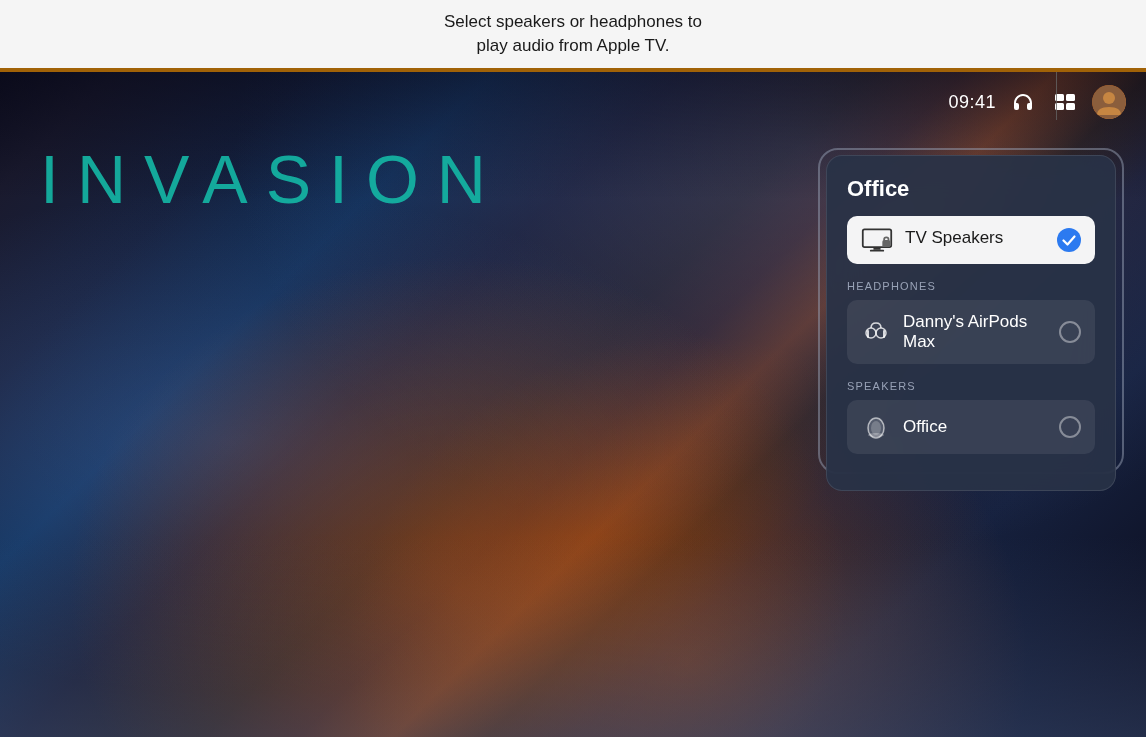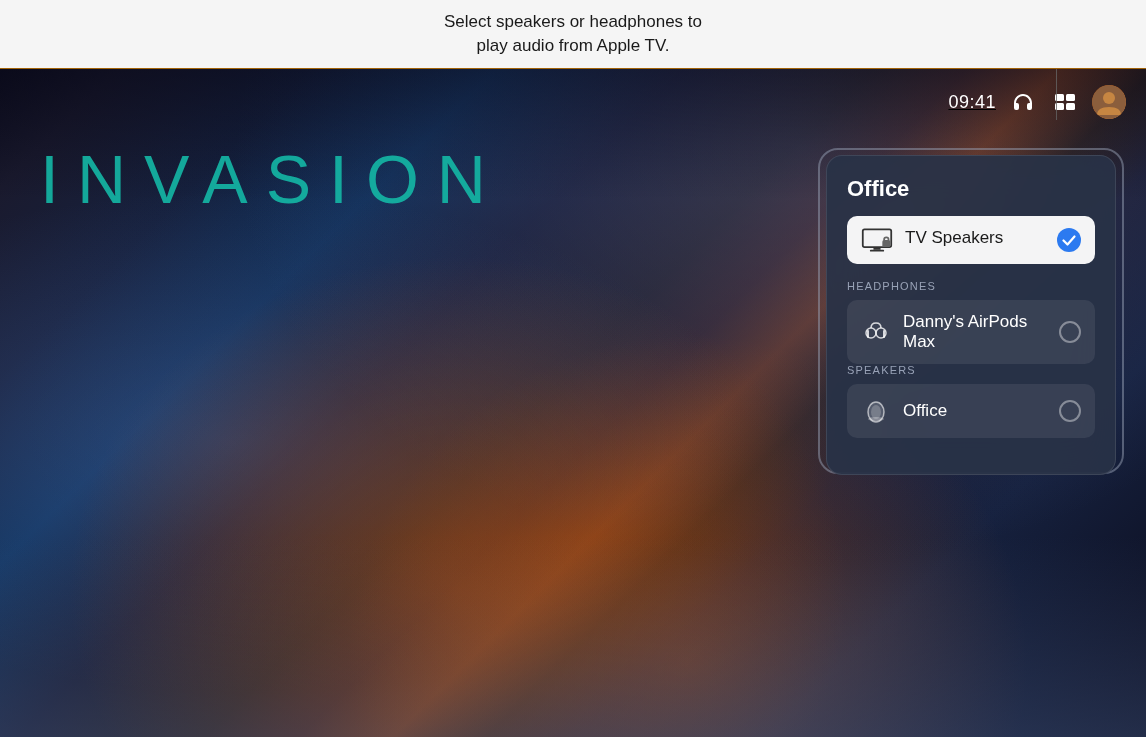--- a/index.html
+++ b/index.html
@@ -75,42 +75,41 @@
       top: 0;
       left: 0;
       right: 0;
       text-align: center;
       padding: 10px 20px;
       z-index: 10;
       color: #1a1a1a;
       font-size: 17px;
       line-height: 1.4;
       background: #f5f5f5;
-      border-bottom: 1px solid #a16207;
+      border-bottom: 4px solid #a16207;
     }
 
     
     #top-bar {
       position: absolute;
       top: 72px;
       left: 0;
       right: 0;
       height: 60px;
       display: flex;
       align-items: center;
       justify-content: flex-end;
       padding: 0 20px;
       z-index: 5;
     }
 
     #top-bar-right {
       display: flex;
       align-items: center;
       gap: 12px;
-      text-decoration: underline;
     }
 
     #time-display {
       color: white;
       font-size: 18px;
       font-weight: 400;
       letter-spacing: 0.5px;
     }
 
     .top-icon {
@@ -218,21 +217,21 @@
     }
 
     
     .device-row {
       background: rgba(255, 255, 255, 0.08);
       border-radius: 10px;
       padding: 12px 14px;
       display: flex;
       align-items: center;
       gap: 12px;
-      margin-bottom: 0;
+      margin-bottom: 16px;
     }
 
     .device-icon {
       width: 30px;
       height: 30px;
       display: flex;
       align-items: center;
       justify-content: center;
       flex-shrink: 0;
     }

